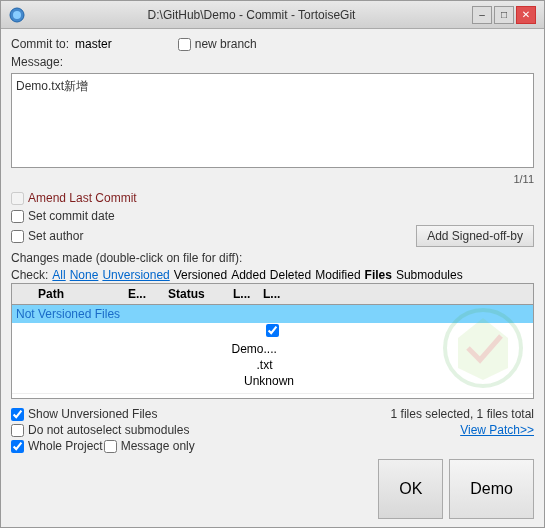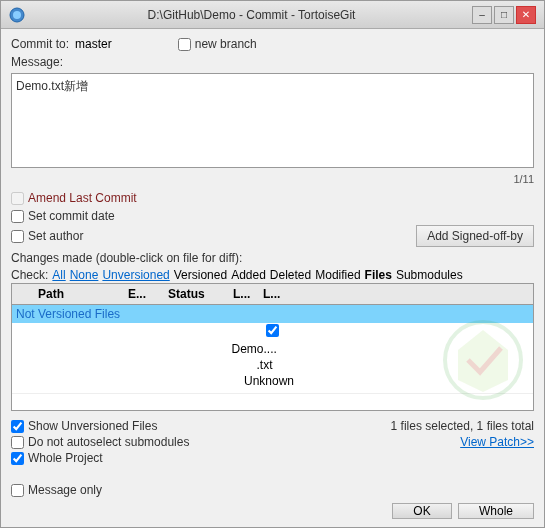--- a/index.html
+++ b/index.html
@@ -223,35 +223,35 @@
     }
     .status-row {
       display: flex;
       justify-content: space-between;
       align-items: center;
       font-size: 12px;
     }
     .view-patch-link { color: #0066cc; text-decoration: underline; cursor: pointer; font-size: 12px; }
     .bottom-checks {
       display: flex;
-      flex-direction: column;
-      gap: 18px;
+      flex-direction: row;
+      gap: 1px;
     }
     .button-row {
       display: flex;
       justify-content: flex-end;
       gap: 6px;
       margin-top: 4px;
     }
     .dialog-btn {
-      padding: 0 20px;
+      padding: 20px 20px;
       border: 1px solid #aaa;
       background: linear-gradient(to bottom, #f5f5f5, #e0e0e0);
       cursor: pointer;
-      font-size: 12px;
+      font-size: 16px;
       min-width: 60px;
     }
     .dialog-btn.ok-btn {
       background: linear-gradient(to bottom, #f0f0f0, #d8d8d8);
     }
   </style>
 </head>
 <body>
 
 <div class="window">
@@ -384,18 +384,18 @@
           <input type="checkbox" checked="" style="">
           <span class="label">Whole Project</span>
         </div>
         <div class="checkbox-group">
           <input type="checkbox" style="">
           <span class="label">Message only</span>
         </div>
       </div>
       <div class="button-row">
         <button class="dialog-btn ok-btn">OK</button>
-        <button class="dialog-btn">Whole</button>
+        <button class="dialog-btn">Demo</button>
       </div>
     </div>
 
   </div>
 </div>
 
 </body></html>

